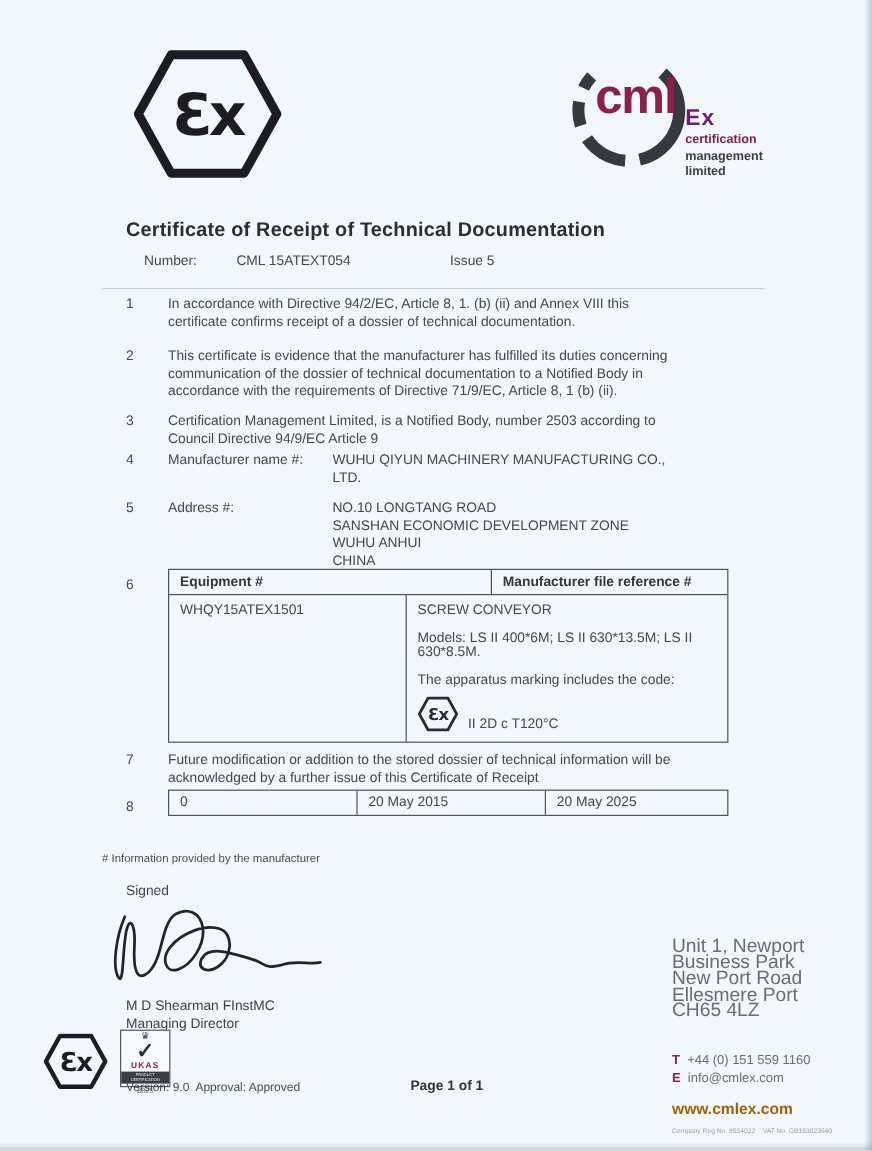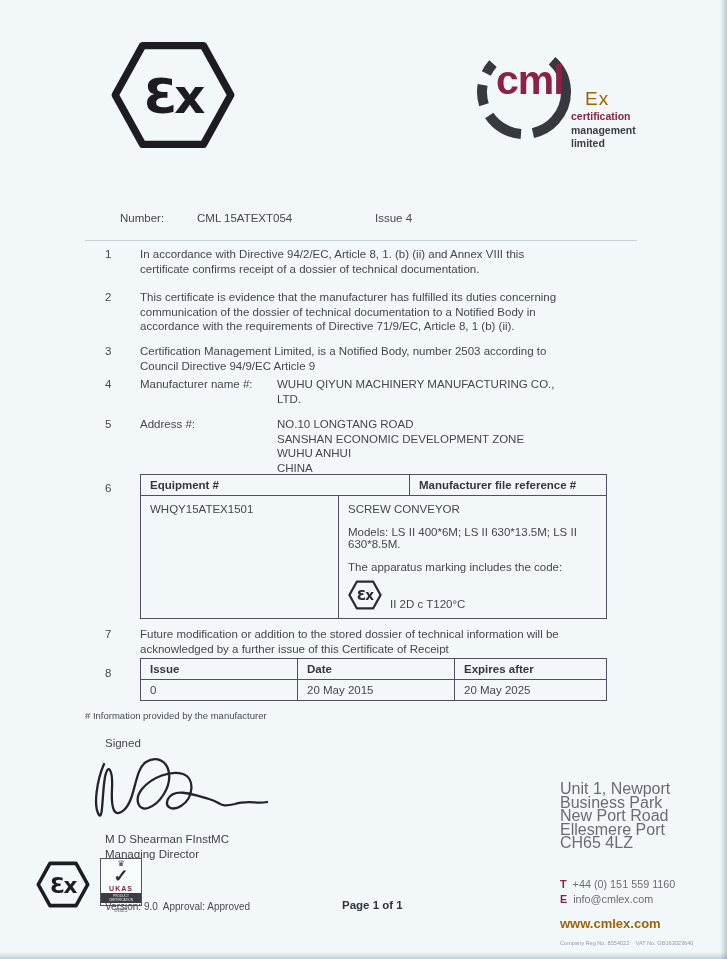--- a/index.html
+++ b/index.html
@@ -34,21 +34,21 @@
   .ft-c2{width:268px;flex:none;}
   .it-c1{width:156px;flex:none;}
   .it-c2{width:157px;flex:none;}
   .it-c3{width:152px;flex:none;}
   .stack > div{margin-top:11px;}
   .stack > div:first-child{margin-top:3px;}
   .mark-row{display:flex;align-items:flex-end;gap:8px;margin-bottom:4px;}
   
   .cml{position:absolute;left:476px;top:36px;width:200px;height:115px;}
   .cml .word{position:absolute;left:20px;top:24px;font-size:41px;font-weight:bold;color:#8b2145;letter-spacing:-1px;line-height:1;}
-  .cml .ex{position:absolute;left:109px;top:52px;font-size:19px;font-weight:normal;color:#a16207;letter-spacing:1px;}
+  .cml .ex{position:absolute;left:95px;top:52px;font-size:19px;font-weight:bold;color:#701a75;letter-spacing:1px;}
   .cml .tag{position:absolute;left:95px;top:74px;font-size:10.5px;line-height:13.5px;font-weight:bold;}
   .cml .tag .t1{color:#8b2145;}
   .cml .tag .t2,.cml .tag .t3{color:#3d3d44;}
   .small-note{font-size:9.5px;color:#4a4a52;}
   .sig-name{font-size:11.5px;line-height:15px;color:#3f3f47;}
   
   .fr{position:absolute;left:560px;top:782px;width:160px;color:#6b6b72;}
   .fr .addr{font-size:16px;line-height:13.5px;}
   .fr .contact{margin-top:27px;font-size:10.8px;line-height:15px;}
   .fr .contact b{color:#8b2145;margin-right:6px;}
@@ -82,23 +82,24 @@
     </svg>
     <div class="word">cml</div>
     <div class="ex">Ex</div>
     <div class="tag">
       <div class="t1">certification</div>
       <div class="t2">management</div>
       <div class="t3">limited</div>
     </div>
   </div>
 
+  <div class="abs title" style="left:105px;top:183px;">Certificate of Receipt of Technical Documentation</div>
   <div class="abs body-txt" style="left:120px;top:211px;text-align:center;">Number:</div>
   <div class="abs body-txt" style="left:197px;top:211px;">CML 15ATEXT054</div>
-  <div class="abs body-txt" style="left:375px;top:211px;">Issue 4</div>
+  <div class="abs body-txt" style="left:375px;top:211px;">Issue 5</div>
   <div class="abs rule" style="left:85px;top:240px;width:552px;"></div>
 
   <div class="item" style="top:247px;">
     <span class="num">1</span>
     <span class="txt pre">In accordance with Directive 94/2/EC, Article 8, 1. (b) (ii) and Annex VIII this
 certificate confirms receipt of a dossier of technical documentation.</span>
   </div>
 
   <div class="item" style="top:290px;">
     <span class="num">2</span>
@@ -165,25 +166,20 @@
     <span class="txt pre">Future modification or addition to the stored dossier of technical information will be
 acknowledged by a further issue of this Certificate of Receipt</span>
   </div>
 
   <div class="item" style="top:666px;">
     <span class="num">8</span>
   </div>
 
   <div class="tbl" style="top:658px;">
     <div class="trow">
-      <div class="tcell th it-c1">Issue</div>
-      <div class="tcell th it-c2">Date</div>
-      <div class="tcell th it-c3">Expires after</div>
-    </div>
-    <div class="trow">
       <div class="tcell it-c1">0</div>
       <div class="tcell it-c2">20 May 2015</div>
       <div class="tcell it-c3">20 May 2025</div>
     </div>
   </div>
 
   <div class="abs small-note" style="left:85px;top:710px;"># Information provided by the manufacturer</div>
 
   <div class="abs body-txt" style="left:105px;top:736px;">Signed</div>
   <svg class="abs" style="left:88px;top:752px;" width="195" height="82" viewBox="0 0 195 82">

